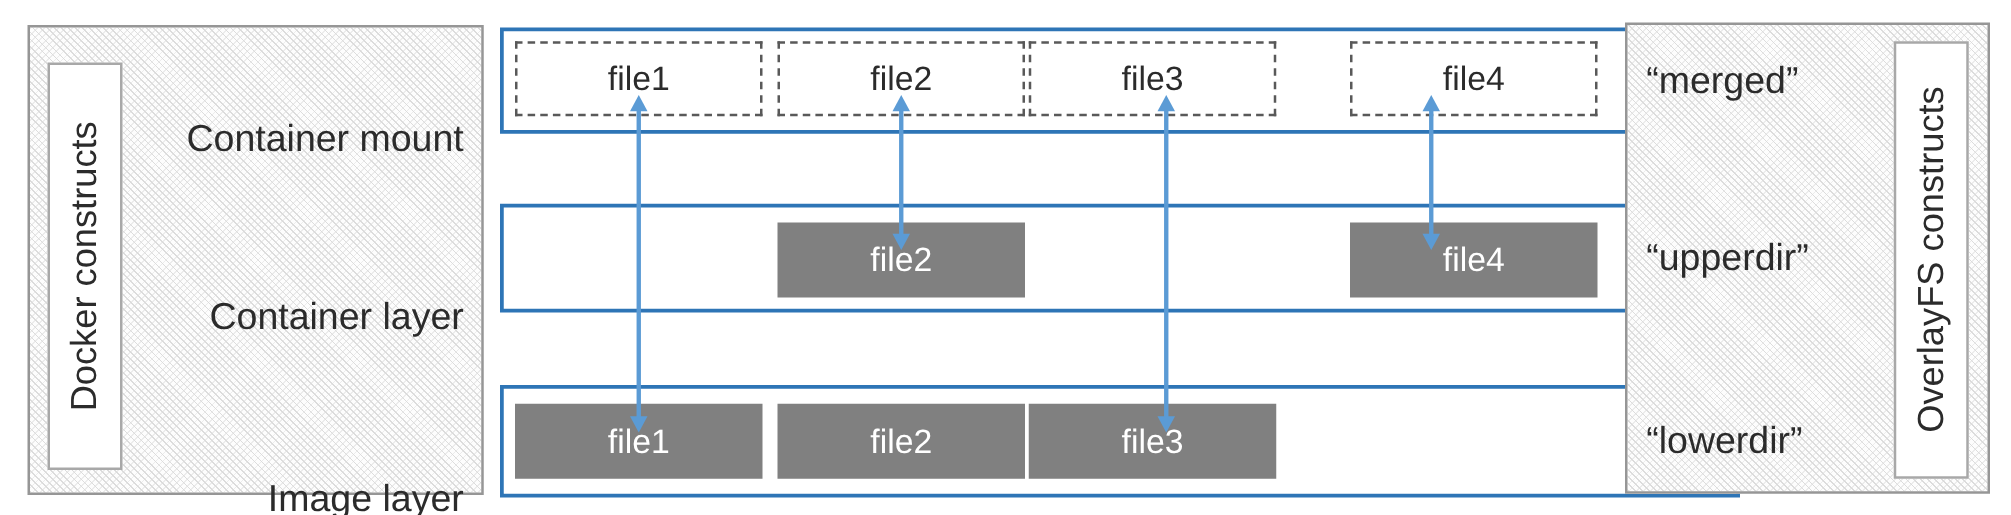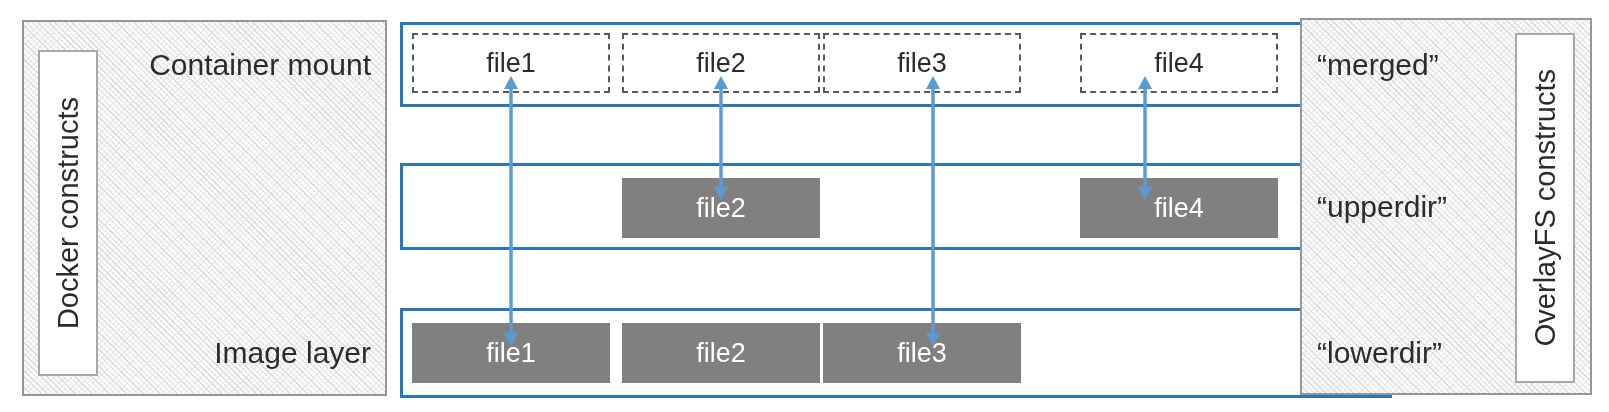--- a/index.html
+++ b/index.html
@@ -48,21 +48,21 @@
     white-space:nowrap;
     color:#2b2b2b;
   }
   
   .row-label{
     position:absolute;
     display:flex;align-items:center;
     font-size:30px;
     color:#2b2b2b;
   }
-  .panel.left .row-label{left:106px;right:14px;justify-content:flex-end;text-align:right;}
+  .panel.left .row-label{left:106px;right:14px;justify-content:flex-end;text-align:right;margin-top:47px;}
   .panel.right .row-label{left:15px;right:80px;justify-content:flex-start;text-align:center;}
   .rl-0{top:0px;height:85px;}
   .rl-1{top:141px;height:87px;}
   .rl-2{top:286px;height:90px;}
   .rr-0{top:2px;height:85px;}
   .rr-1{top:143px;height:87px;}
   .rr-2{top:288px;height:90px;}
   
   .layer{
     position:absolute;
@@ -100,20 +100,21 @@
 </head>
 <body>
 
 <div class="canvas">
 
   <div class="panel left">
     <div class="vlabel-box">
       <span class="vtext">Docker constructs</span>
     </div>
     <div class="row-label rl-0">Container mount</div>
+    <div class="row-label rl-1">Container layer</div>
     <div class="row-label rl-2">Image layer</div>
   </div>
 
   <div class="layer mount">
     <div class="file slot-0">file1</div>
     <div class="file slot-1">file2</div>
     <div class="file slot-2">file3</div>
     <div class="file slot-3">file4</div>
   </div>
 

